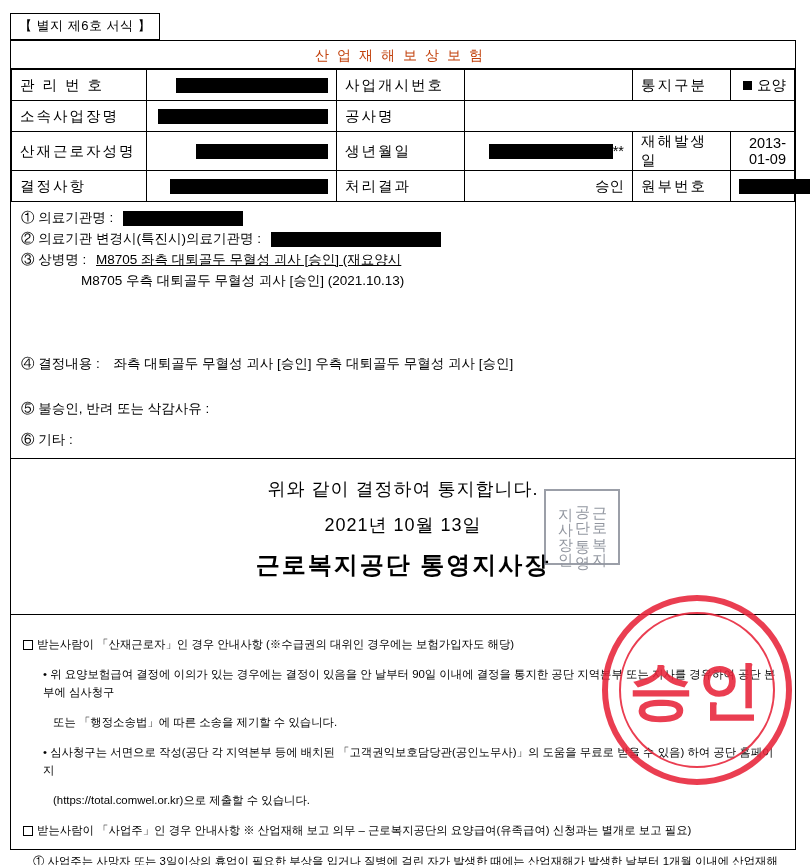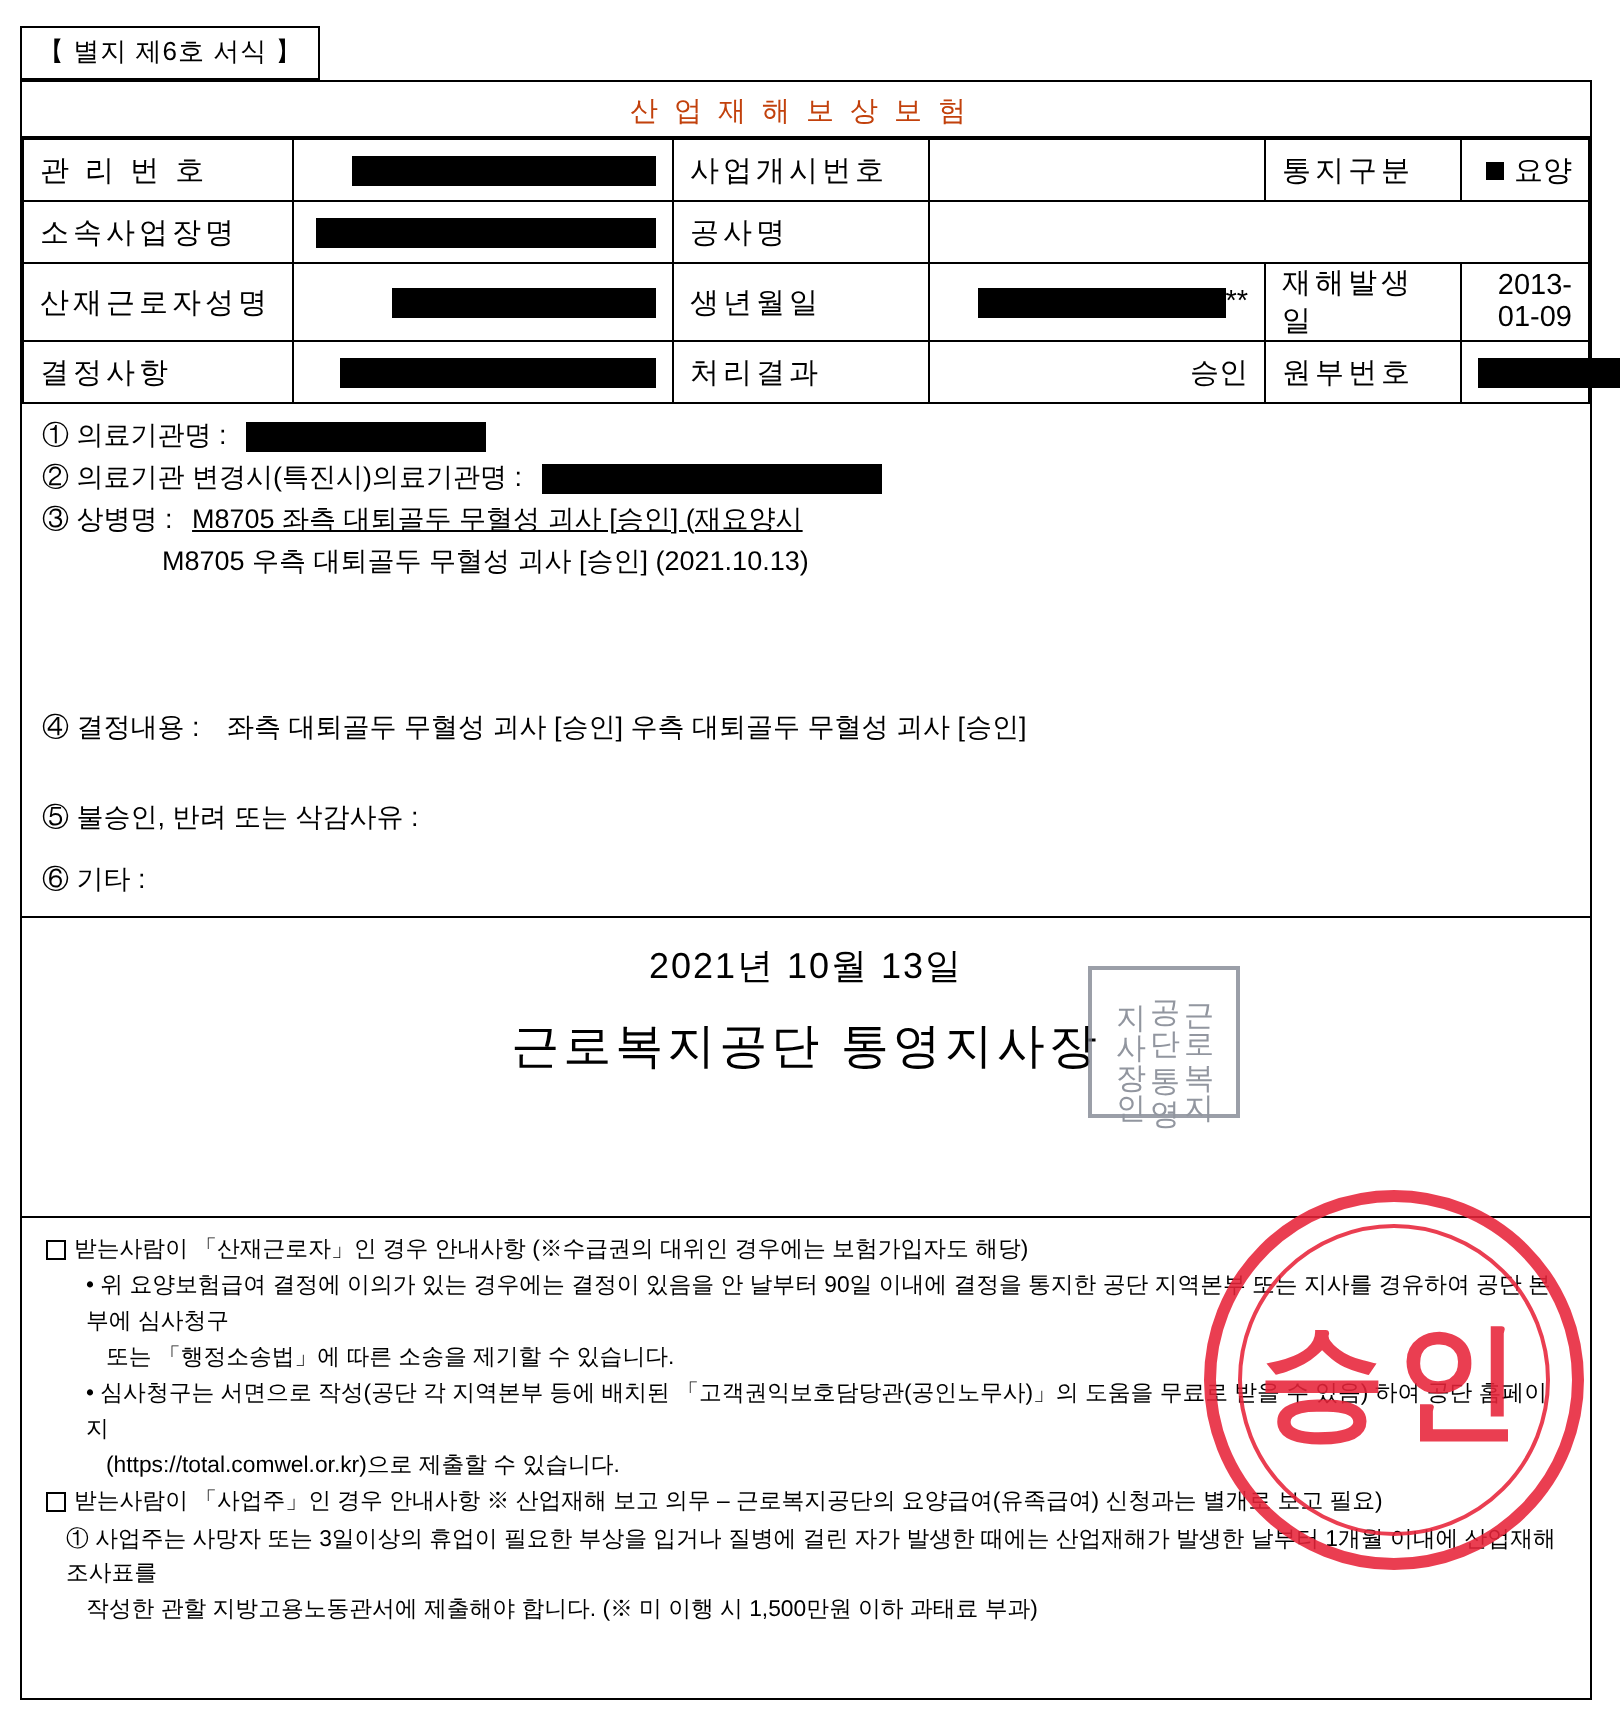--- a/index.html
+++ b/index.html
@@ -124,21 +124,21 @@
     margin-top: 18px;
     letter-spacing: 1px;
   }
   .dec-line2 {
     font-size: 18px;
     margin-top: 12px;
     letter-spacing: 1px;
   }
   .dec-line3 {
     font-size: 24px;
-    font-weight: normal;
+    font-weight: bold;
     margin-top: 12px;
     letter-spacing: 2px;
   }
   .seal {
     position: absolute;
     right: 175px;
     top: 12px;
     width: 76px;
     height: 76px;
     border: 2px solid #7a7f8c;
@@ -166,21 +166,21 @@
   }
   .notice .hdr { font-weight: bold; }
   .notice .box-chk {
     display: inline-block;
     width: 8px;
     height: 8px;
     border: 1px solid #000;
     margin-right: 4px;
     vertical-align: middle;
   }
-  .notice p { margin: 0 0 1px 0; }
+  .notice p { margin: 13px 0 1px 0; }
   .ind1 { padding-left: 10px; }
   .ind2 { padding-left: 20px; }
   .ind3 { padding-left: 30px; }
   
   .stamp {
     position: absolute;
     right: 18px;
     top: 595px;
     width: 178px;
     height: 178px;
@@ -291,20 +291,21 @@
       <div class="row">
         <span>⑤ 불승인, 반려 또는 삭감사유 :</span>
       </div>
       <div style="height:10px"></div>
       <div class="row">
         <span>⑥ 기타 :</span>
       </div>
     </div>
 
     <div class="decision">
+      <div class="dec-line1">위와 같이 결정하여 통지합니다.</div>
       <div class="dec-line2">2021년 10월 13일</div>
       <div class="dec-line3">근로복지공단 통영지사장</div>
       <div class="seal">
         <span>근로복지공단 통영지사장인</span>
       </div>
     </div>
 
     <div class="notice">
       <p><span class="box-chk"></span><span>받는사람이 「산재근로자」인 경우 안내사항 (※수급권의 대위인 경우에는 보험가입자도 해당)</span></p>
       <p class="ind2">• <span>위 요양보험급여 결정에 이의가 있는 경우에는 결정이 있음을 안 날부터 90일 이내에 결정을 통지한 공단 지역본부 또는 지사를 경유하여 공단 본부에 심사청구</span></p>

